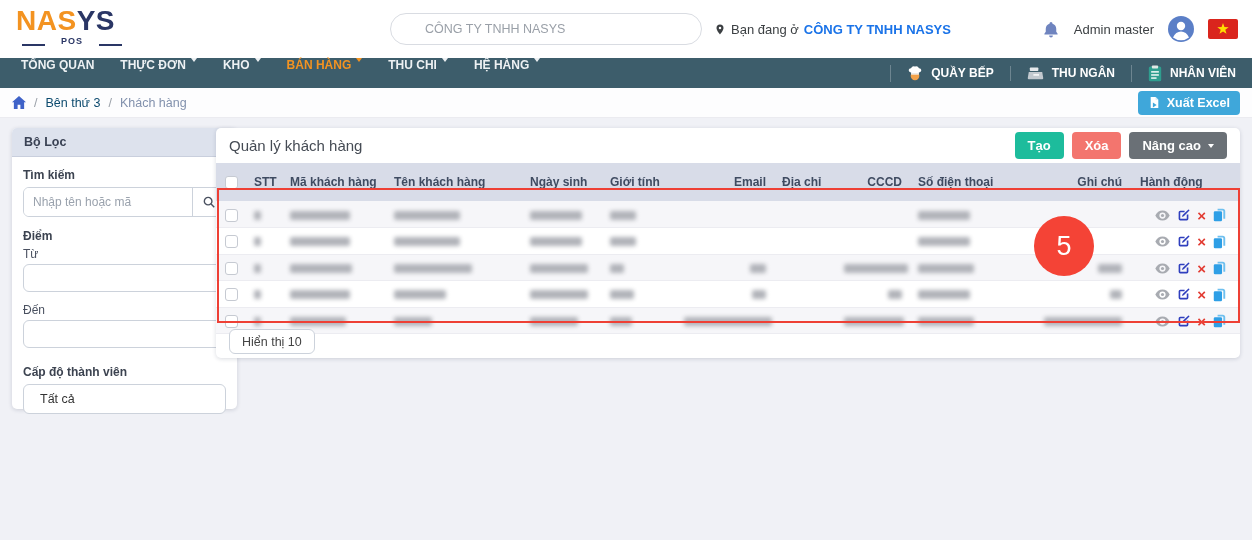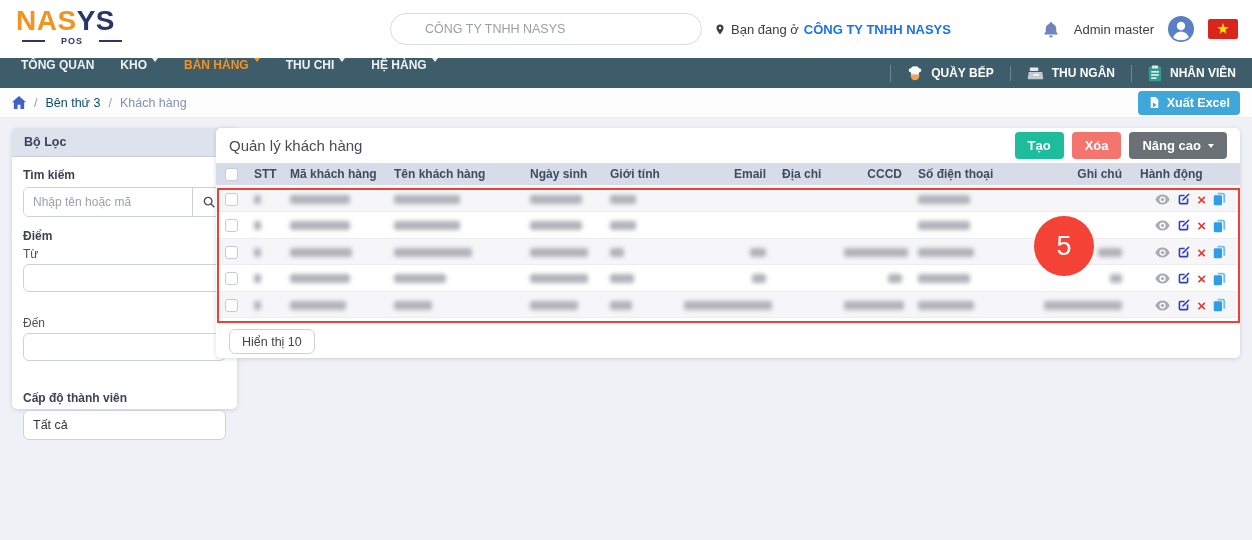--- a/index.html
+++ b/index.html
@@ -9,21 +9,21 @@
   *{box-sizing:border-box}
   html,body{margin:0;padding:0}
   body{width:1252px;height:540px;position:relative;overflow:hidden;
        font-family:"Liberation Sans",sans-serif;background:#f0f1f6;}
 
   
   .topbar{position:absolute;top:0;left:0;width:1252px;height:58px;background:#fff;z-index:3}
   .logo{position:absolute;left:16px;top:7px;width:112px;cursor:pointer}
   .logo-main{font-weight:800;font-size:28px;line-height:1;letter-spacing:.5px}
   .lg-or{color:var(--orange)} .lg-nv{color:var(--navy)}
-  .logo-sub{display:flex;align-items:center;gap:16px;margin-top:1px;padding:0 6px}
+  .logo-sub{display:flex;align-items:flex-end;gap:16px;margin-top:1px;padding:0 6px}
   .logo-sub .line{flex:1;height:2px;background:var(--navy)}
   .logo-sub .txt{color:var(--navy);font-weight:700;font-size:9px;letter-spacing:1px}
   .company-pill{position:absolute;left:390px;top:13px;width:312px;height:32px;border:1px solid #d9dce2;
        border-radius:16px;display:flex;align-items:center;padding-left:34px;color:#9aa0a8;font-size:12.5px;cursor:pointer;background:#fff}
   .loc{position:absolute;left:714px;top:13px;height:32px;display:flex;align-items:center;gap:5px;font-size:13px;color:#3c4043}
   .loc-val{color:var(--blue);font-weight:700;cursor:pointer}
   .topbar-right{position:absolute;right:14px;top:0;height:58px;display:flex;align-items:center;gap:14px}
   .user-name{font-size:13px;color:#3c4043}
   .icon-btn{display:flex;align-items:center;cursor:pointer;line-height:0}
 
@@ -54,37 +54,37 @@
        box-shadow:0 1px 4px rgba(20,30,60,.16)}
   .filter-head{height:29px;background:#dde2ed;border-bottom:1px solid #c9cfdd;border-radius:5px 5px 0 0;
        display:flex;align-items:center;padding:0 12px;font-size:12.5px;font-weight:700;color:#3a4254}
   .filter-body{padding:11px 11px}
   .f-label{font-size:12px;font-weight:700;color:#3c4350;margin-bottom:5px}
   .f-sublabel{font-size:12px;color:#4a5160;margin:4px 0 3px}
   .search-wrap{display:flex;height:30px;border:1px solid #ccd2db;border-radius:6px;overflow:hidden;background:#fff;margin-bottom:12px}
   .search-wrap input{flex:1;border:none;outline:none;padding:0 9px;font-size:12px;color:#333;min-width:0;font-family:inherit}
   .search-wrap input::placeholder{color:#9aa2ad}
   .search-btn{width:33px;border:none;border-left:1px solid #ccd2db;display:flex;align-items:center;justify-content:center;background:#fff;cursor:pointer}
-  .f-input{width:100%;height:28px;border:1px solid #ccd2db;border-radius:6px;padding:0 9px;font-size:12.5px;
-       color:#333;outline:none;font-family:inherit;background:#fff;margin-bottom:20px}
+  .f-input{width:100%;height:28px;border:1px solid #ccd2db;border-radius:6px;padding:0 16px;font-size:12.5px;
+       color:#333;outline:none;font-family:inherit;background:#fff;margin-bottom:7px}
   .member-block{margin-top:10px}
   .member-block .f-input{height:30px}
 
   
   .main-card{position:absolute;left:216px;top:128px;width:1024px;height:230px;background:#fff;border-radius:5px;
        box-shadow:0 1px 4px rgba(20,30,60,.16)}
   .main-head{height:35px;display:flex;align-items:center;padding:0 13px}
   .main-title{font-size:15px;color:#454b54;font-weight:500}
   .btns{margin-left:auto;display:flex;gap:8px}
   .btn{height:27px;border:none;border-radius:4px;color:#fff;font-size:13px;font-weight:600;padding:0 13px;
        cursor:pointer;font-family:inherit;display:flex;align-items:center;gap:7px}
   .btn.create{background:var(--teal)} .btn.del{background:var(--salmon)} .btn.adv{background:var(--gray)}
 
   table{width:100%;border-collapse:collapse;table-layout:fixed}
-  thead th{background:#d8dce8;height:20px;font-size:12px;font-weight:700;color:#3f4b61;text-align:left;padding:4px 8px}
+  thead th{background:#d8dce8;height:20px;font-size:12px;font-weight:700;color:#3f4b61;text-align:left;padding:12px 8px}
   tbody td{height:26.5px;padding:0 8px;border-bottom:1px solid #ececf1}
   tr.odd{background:#f6f6f9} tr.even{background:#fff}
   th.c-email,td.c-email,th.c-cccd,td.c-cccd,th.c-ghichu,td.c-ghichu{text-align:right}
   th.c-act{padding-left:10px}
   td.c-act{text-align:right;padding-right:14px;white-space:nowrap}
   .cb{display:inline-block;width:13px;height:13px;border:1.5px solid #c6cad2;border-radius:3px;background:#fff;
        vertical-align:middle;cursor:pointer}
   .blur{display:inline-block;height:9px;background:#b1b3b9;border-radius:2px;filter:blur(2px);vertical-align:middle}
   .act{display:inline-block;margin-left:7px;cursor:pointer;vertical-align:middle;line-height:0}
   .x-ico{color:#e23c33;font-weight:700;font-size:15px;line-height:13px;display:inline-block}
@@ -145,20 +145,24 @@
           <polygon points="15,4 16.41,8.06 20.71,8.15 17.28,10.74 18.53,14.85 15,12.4 11.47,14.85 12.72,10.74 9.29,8.15 13.59,8.06" fill="#ffde00"></polygon>
         </svg>
     </span>
   </div>
 </header>
 
 <nav class="navbar">
   <div class="nav-left">
     <div class="nav-item">
         <span>TỔNG QUAN</span>
+      </div>
+    <div class="nav-item">
+        <span>THỰC ĐƠN</span>
+        <span class="caret"></span>
       </div>
     <div class="nav-item">
         <span>KHO</span>
         <span class="caret"></span>
       </div>
     <div class="nav-item active">
         <span>BÁN HÀNG</span>
         <span class="caret"></span>
       </div>
     <div class="nav-item">

